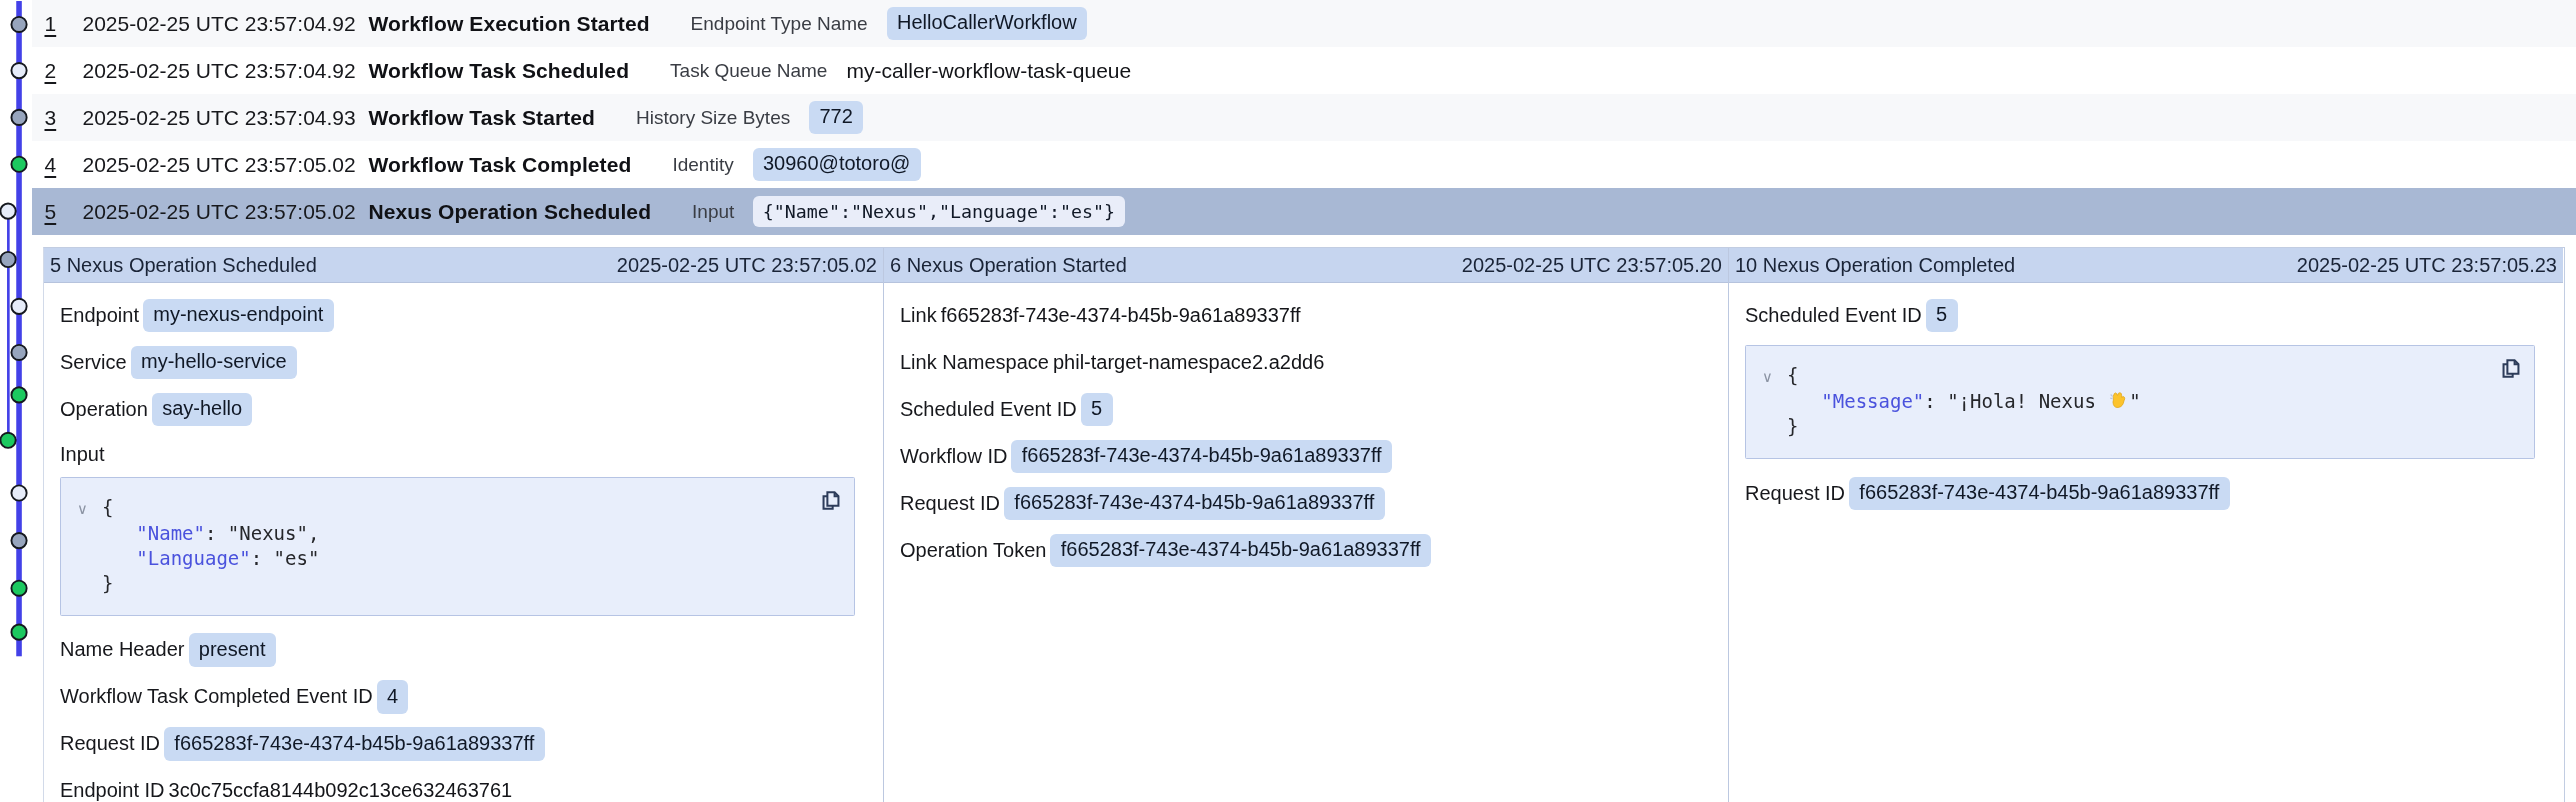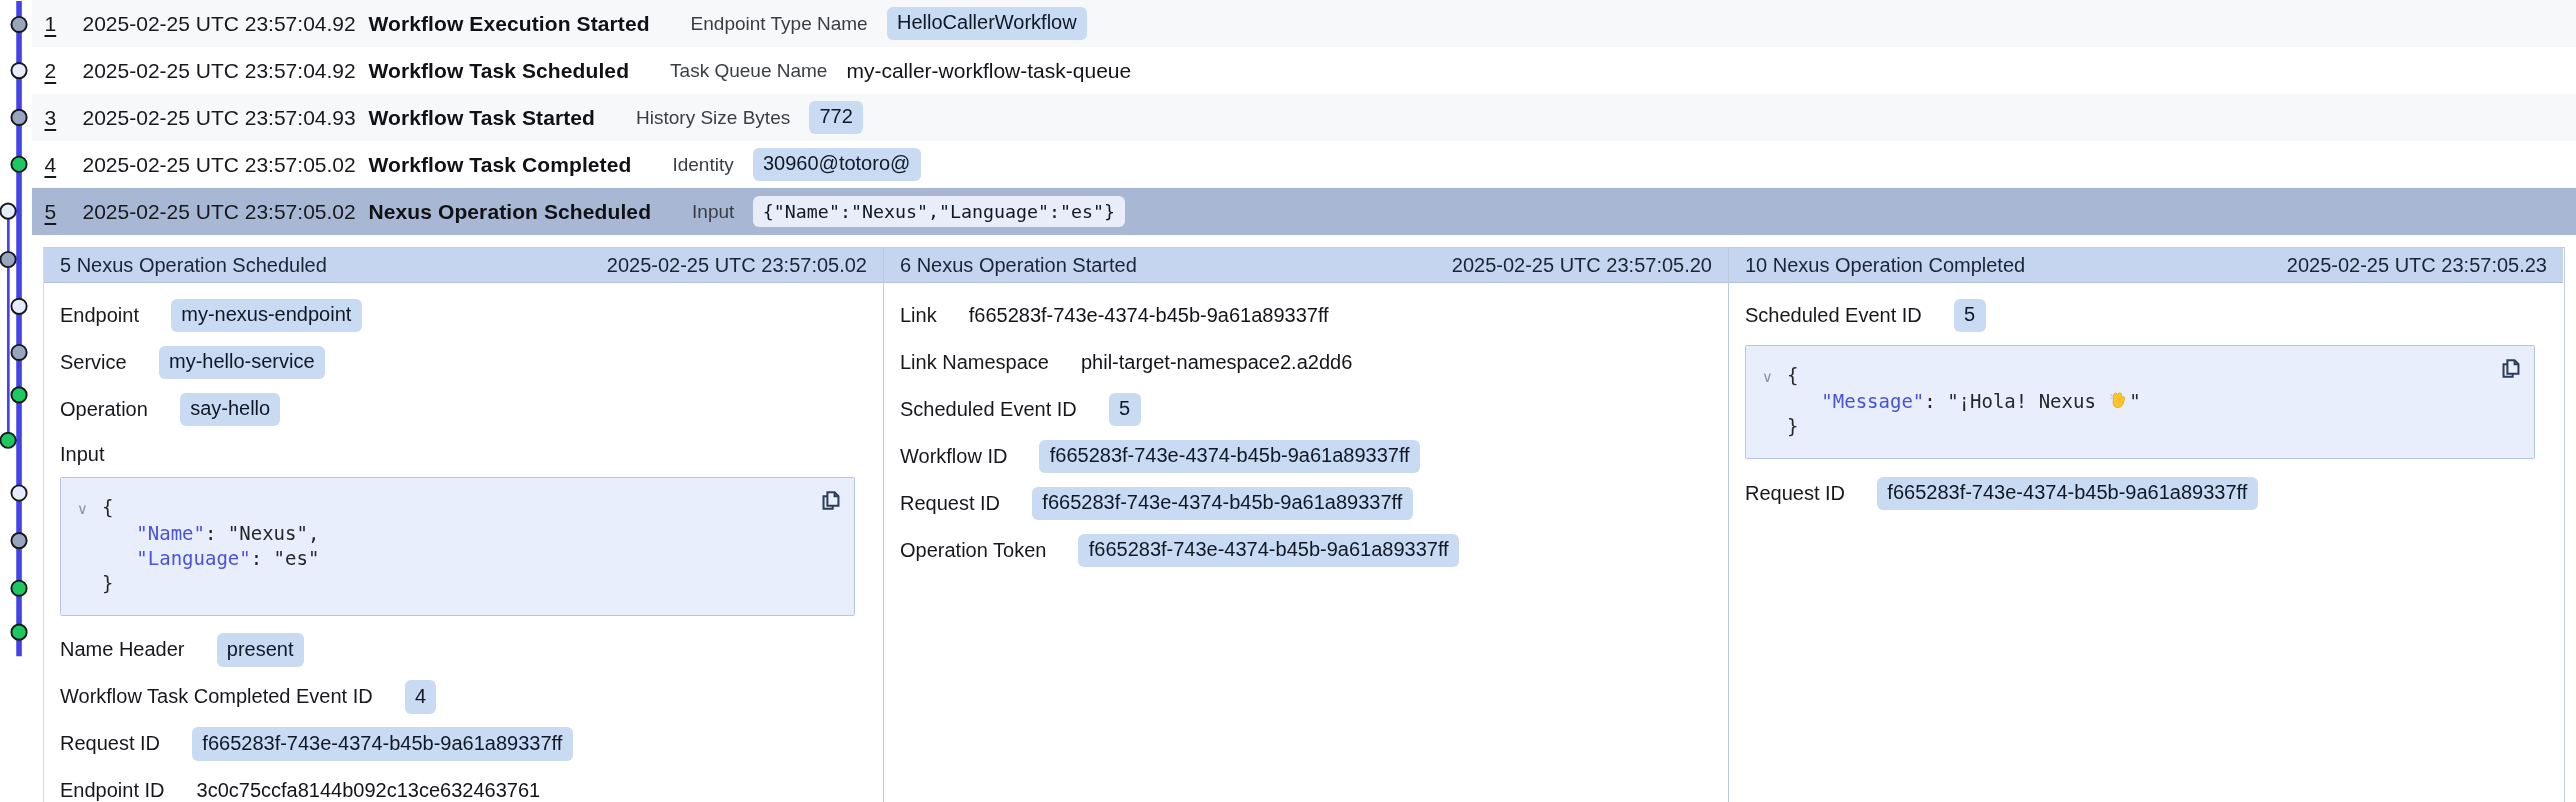--- a/index.html
+++ b/index.html
@@ -21,23 +21,23 @@
   .ev-label{font-size:19px;color:#3a3d44;margin-right:19px;white-space:nowrap;}
   .badge{background:#c9daf3;border-radius:6px;padding:4.4px 10.3px 5.9px;font-size:20px;color:#101826;white-space:nowrap;}
   .badge.mono{font-family:"DejaVu Sans Mono",monospace;background:#e9edf9;font-size:18.3px;padding:5.1px 9.5px;}
   .ulink{text-underline-offset:4.4px;text-decoration-thickness:1.8px;color:#131418;font-weight:500;cursor:pointer;white-space:nowrap;}
   
   #panels{position:absolute;left:43px;top:247px;width:2522px;height:556px;display:flex;
     border-top:1.5px solid #c2cde2;border-left:1.5px solid #d2dae9;border-right:1.5px solid #c2cde2;box-sizing:border-box;}
   .panel{box-sizing:border-box;border-right:1.5px solid #bcc8e0;display:flex;flex-direction:column;overflow:hidden;}
   .panel:last-child{border-right:none;}
   .panel-header{flex:none;height:34px;background:#c6d5ef;border-bottom:0.7px solid #b6c3dd;
-    display:flex;justify-content:space-between;align-items:center;padding:0 16px;font-size:20px;color:#1a2437;}
+    display:flex;justify-content:space-between;align-items:center;padding:0 6px;font-size:20px;color:#1a2437;}
   .panel-body{flex:1;padding:8.8px 16px 0 16px;overflow:hidden;}
-  .field{min-height:47px;display:flex;align-items:center;gap:32px;font-size:20px;color:#17181c;}
+  .field{min-height:47px;display:flex;align-items:center;gap:4px;font-size:20px;color:#17181c;}
   .field .ulink{font-weight:400;}
   .code-label{min-height:32px;display:flex;align-items:center;margin-top:5.9px;font-size:20px;}
   .codeblock{position:relative;background:#e8eefb;border:1.5px solid #b6c4e4;border-radius:1.5px;
     padding:17.6px 16px 19px 16px;margin:5.9px 11.7px 10.3px 0;
     font-family:"DejaVu Sans Mono",monospace;font-size:19px;line-height:25px;color:#26272b;white-space:pre;}
   .tok-key{color:#4a52dd;}
   .chev{display:inline-block;width:25px;color:#8b93a3;font-size:14.7px;cursor:pointer;font-family:"DejaVu Sans",sans-serif;}
   .code-line{padding-left:25px;}
   .code-line.first{padding-left:0;}
   .copy-btn{position:absolute;top:10.3px;right:11.7px;cursor:pointer;line-height:0;}

